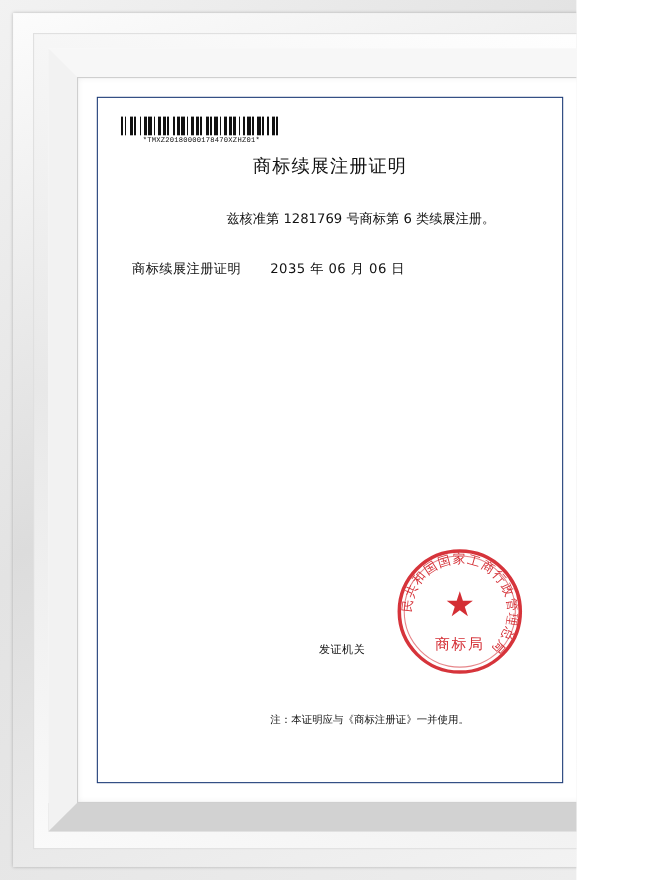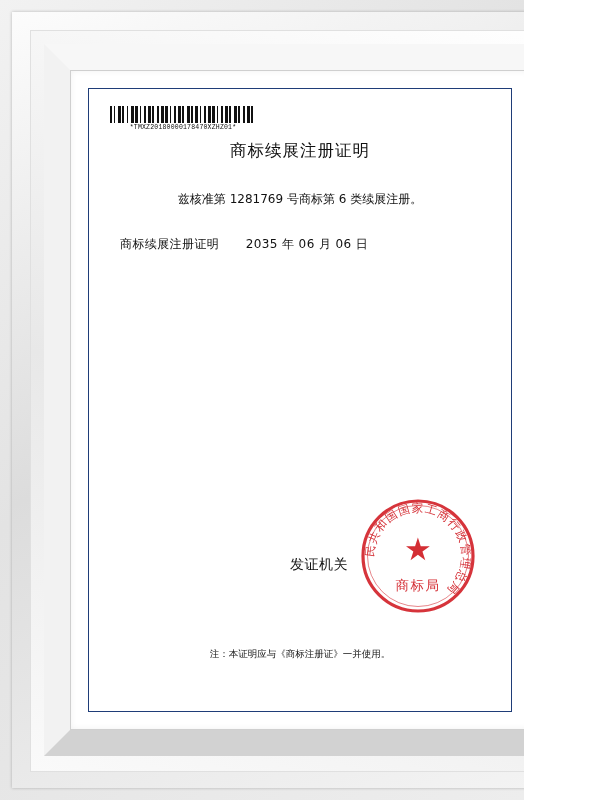--- a/index.html
+++ b/index.html
@@ -127,56 +127,58 @@
     font-family: "DejaVu Sans", "Liberation Sans", sans-serif;
   }
   .line-1 {
     position: absolute;
     left: 0; top: 103px;
     width: 100%;
     text-align: center;
     font-size: 12px;
     color: #111;
     font-family: "DejaVu Sans", "Liberation Sans", sans-serif;
+    padding-left: 28px;
   }
   .line-2 {
     position: absolute;
     left: 32px; top: 148px;
     font-size: 12px;
     color: #111;
     font-family: "DejaVu Sans", "Liberation Sans", sans-serif;
     letter-spacing: 0.4px;
   }
   .line-2 .spacer { display: inline-block; width: 18px; }
 
   
   .issuer-label {
     position: absolute;
-    left: 202px; top: 468px;
-    font-size: 14px;
+    left: 202px; top: 496px;
+    font-size: 10px;
     color: #111;
     font-family: Liberation Serif, serif;
     letter-spacing: 0.5px;
   }
 
   .seal {
     position: absolute;
     left: 268px; top: 406px;
     width: 124px; height: 124px;
   }
   .seal svg { display: block; }
 
   .footnote {
     position: absolute;
     left: 0; top: 560px;
     width: 100%;
     text-align: center;
     font-size: 9.5px;
     color: #111;
     font-family: "DejaVu Sans", "Liberation Sans", sans-serif;
+    padding-left: 36px;
   }
 </style>
 </head>
 <body>
 
 <div class="frame-outer">
   <div class="frame-l1"></div>
   <div class="frame-l2"></div>
   <div class="frame-bevel"></div>
   <div class="frame-inner-line"></div>

